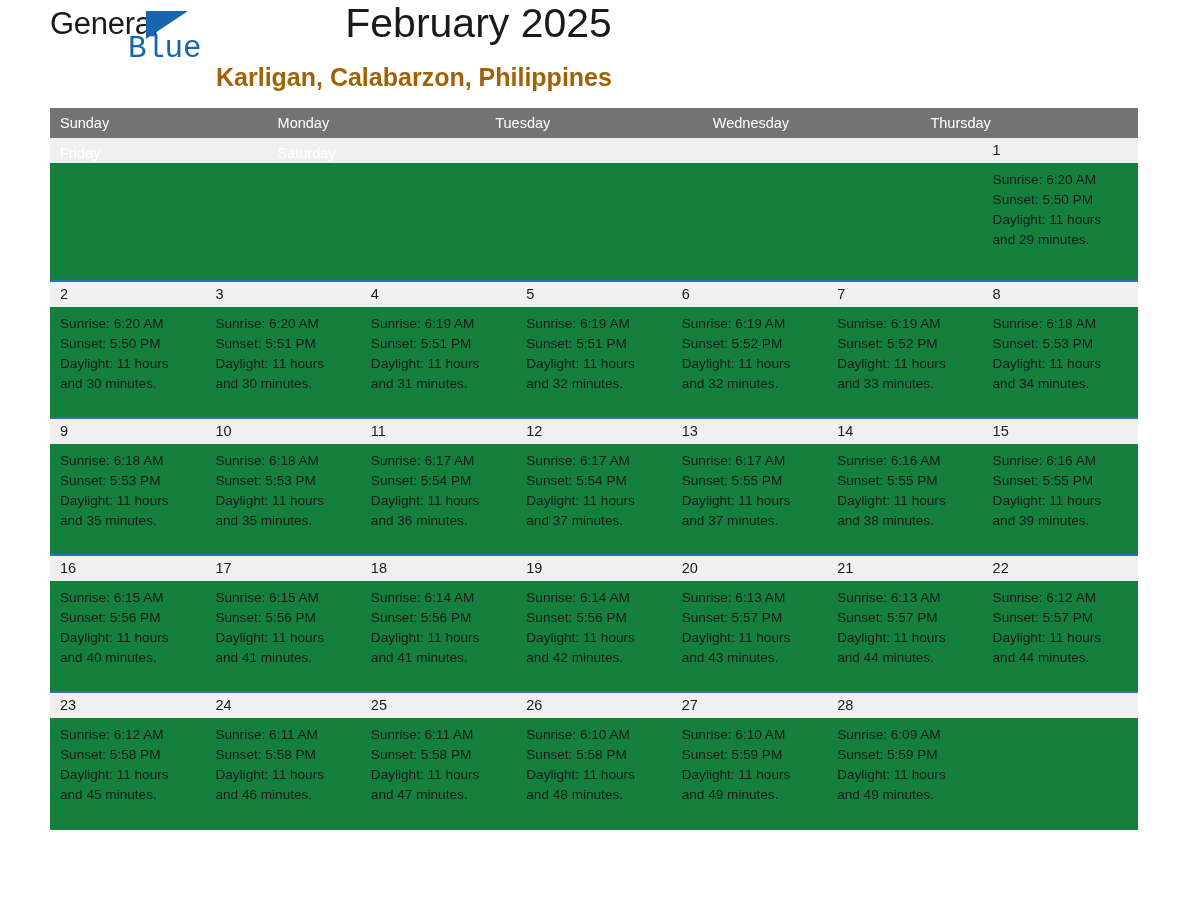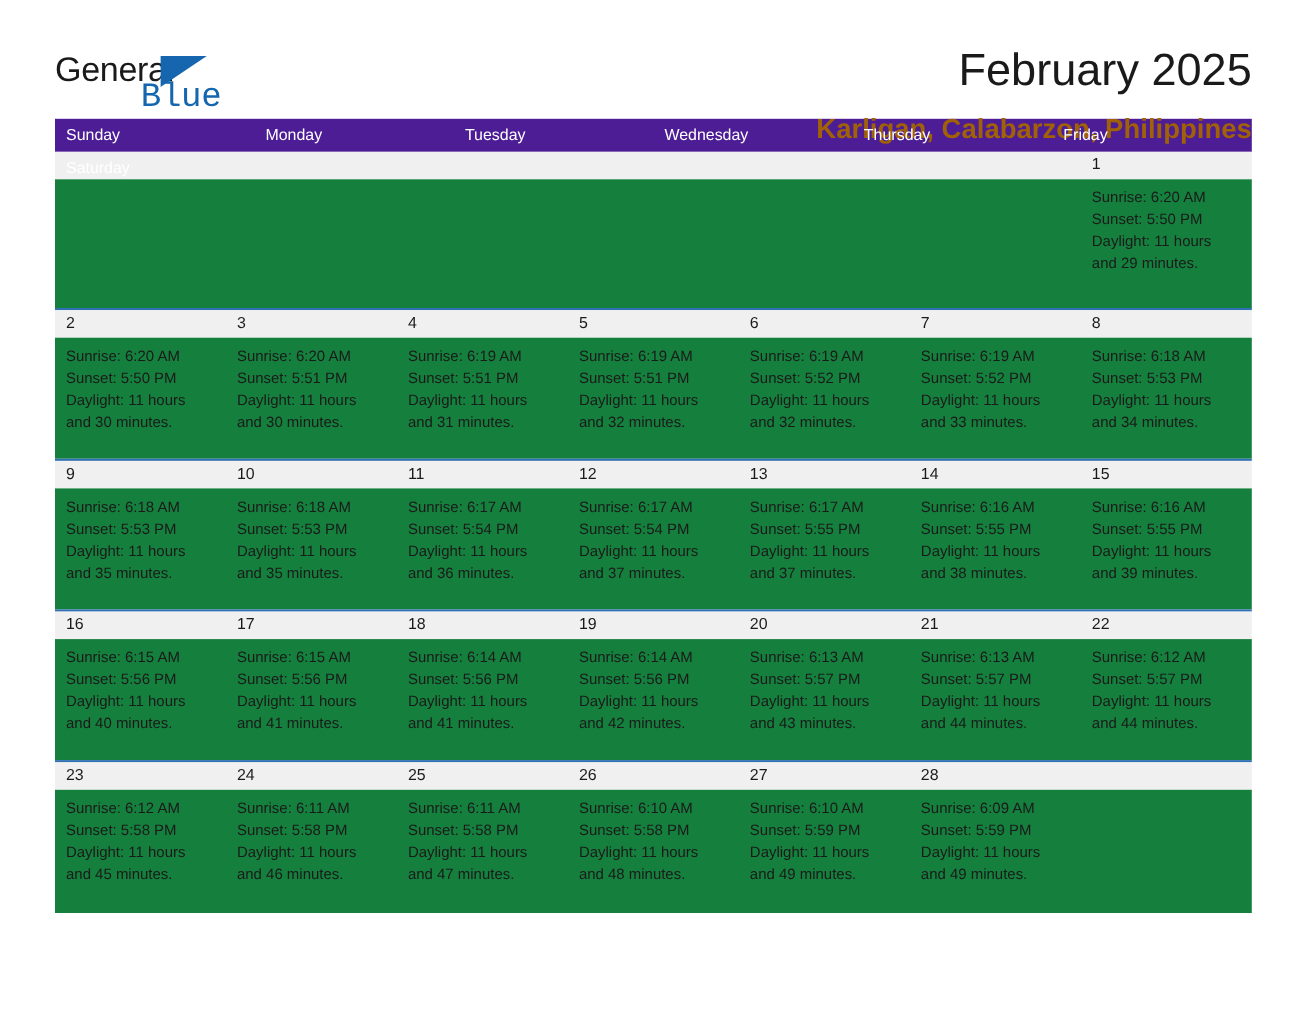--- a/index.html
+++ b/index.html
@@ -19,22 +19,20 @@
     width: 1188px;
     height: 918px;
     box-sizing: border-box;
     padding: 0 50px;
   }
 
   
   .topbar {
     display: flex;
     align-items: flex-start;
-    justify-content: space-between;
-    padding-top: 40px;
     height: 86px;
     box-sizing: border-box;
   }
   .logo {
     position: relative;
     width: 150px;
     height: 62px;
     line-height: 1;
     user-select: none;
   }
@@ -85,22 +83,22 @@
     white-space: nowrap;
   }
 
   
   .calendar {
     margin-top: 22px;
     width: 1088px;
   }
   .weekdays {
     display: grid;
-    grid-template-columns: repeat(6, 1fr);
-    background: #4c1d95;
+    grid-template-columns: repeat(5, 1fr);
+    background: #737373;
     height: 30px;
   }
   .weekday {
     color: #ffffff;
     font-size: 14.5px;
     line-height: 30px;
     padding-left: 10px;
     white-space: nowrap;
   }
 

